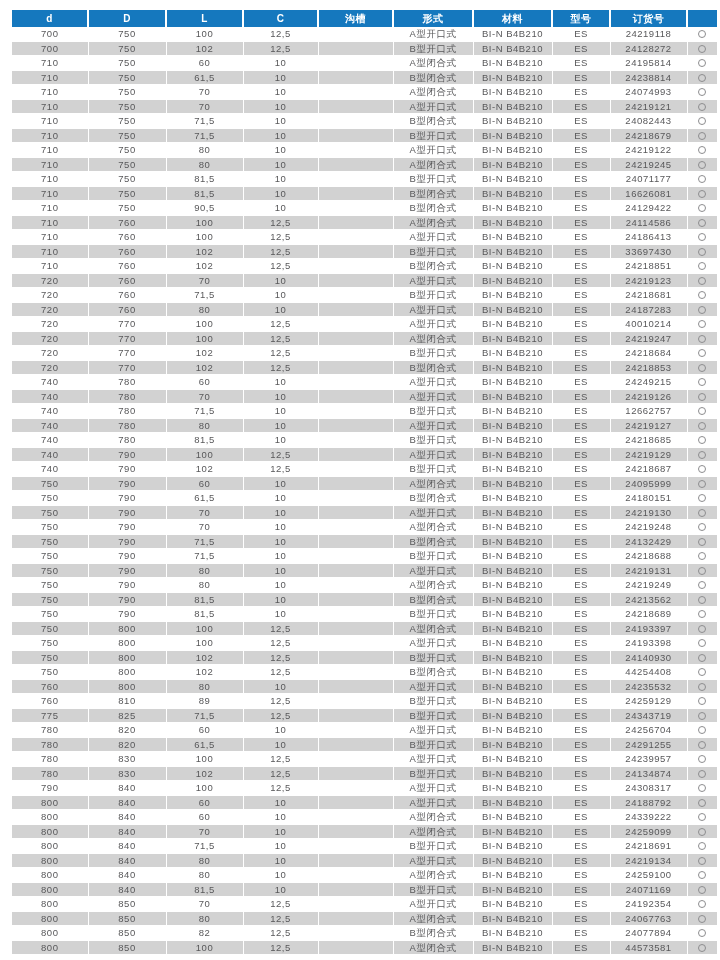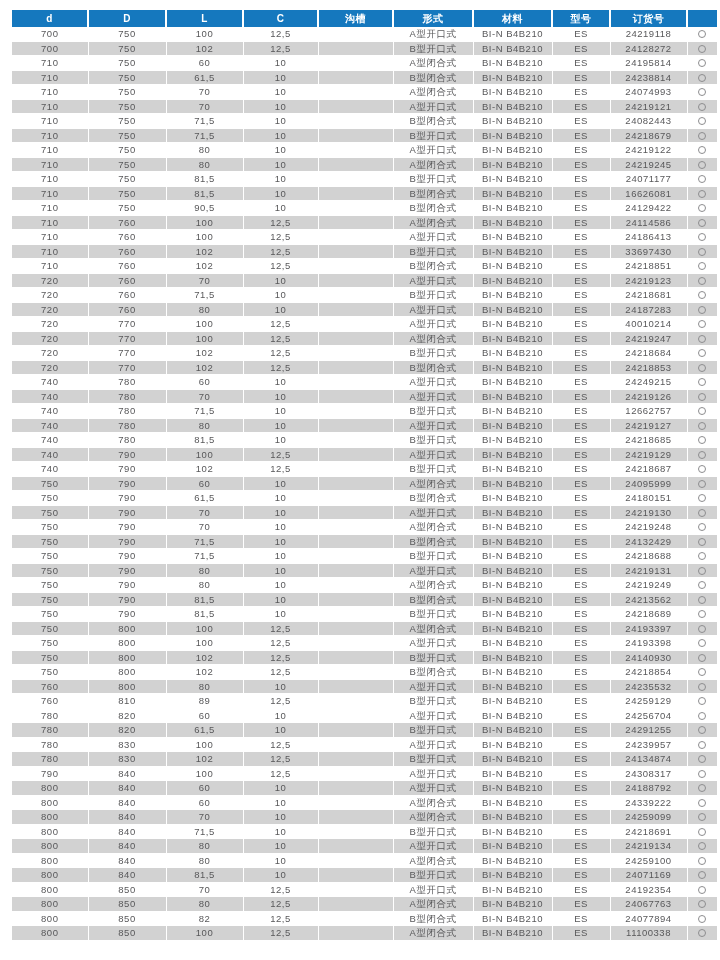--- a/index.html
+++ b/index.html
@@ -623,21 +623,21 @@
         </tr>
         <tr>
           <td>750</td>
           <td>800</td>
           <td>102</td>
           <td>12,5</td>
           <td></td>
           <td>B型闭合式</td>
           <td>BI-N B4B210</td>
           <td>ES</td>
-          <td>24218854</td>
+          <td>44254408</td>
           <td><span class="circle" title="○"></span></td>
         </tr>
         <tr class="alt">
           <td>760</td>
           <td>800</td>
           <td>80</td>
           <td>10</td>
           <td></td>
           <td>A型开口式</td>
           <td>BI-N B4B210</td>
@@ -650,20 +650,32 @@
           <td>810</td>
           <td>89</td>
           <td>12,5</td>
           <td></td>
           <td>B型开口式</td>
           <td>BI-N B4B210</td>
           <td>ES</td>
           <td>24259129</td>
           <td><span class="circle" title="○"></span></td>
         </tr>
+        <tr class="alt">
+          <td>775</td>
+          <td>825</td>
+          <td>71,5</td>
+          <td>12,5</td>
+          <td></td>
+          <td>B型开口式</td>
+          <td>BI-N B4B210</td>
+          <td>ES</td>
+          <td>24343719</td>
+          <td><span class="circle" title="○"></span></td>
+        </tr>
         <tr>
           <td>780</td>
           <td>820</td>
           <td>60</td>
           <td>10</td>
           <td></td>
           <td>A型开口式</td>
           <td>BI-N B4B210</td>
           <td>ES</td>
           <td>24256704</td>
@@ -839,18 +851,18 @@
         </tr>
         <tr class="alt">
           <td>800</td>
           <td>850</td>
           <td>100</td>
           <td>12,5</td>
           <td></td>
           <td>A型闭合式</td>
           <td>BI-N B4B210</td>
           <td>ES</td>
-          <td>11100338</td>
+          <td>44573581</td>
           <td><span class="circle" title="○"></span></td>
         </tr>
       </tbody>
   </table>
 </div>
 
 </body></html>

